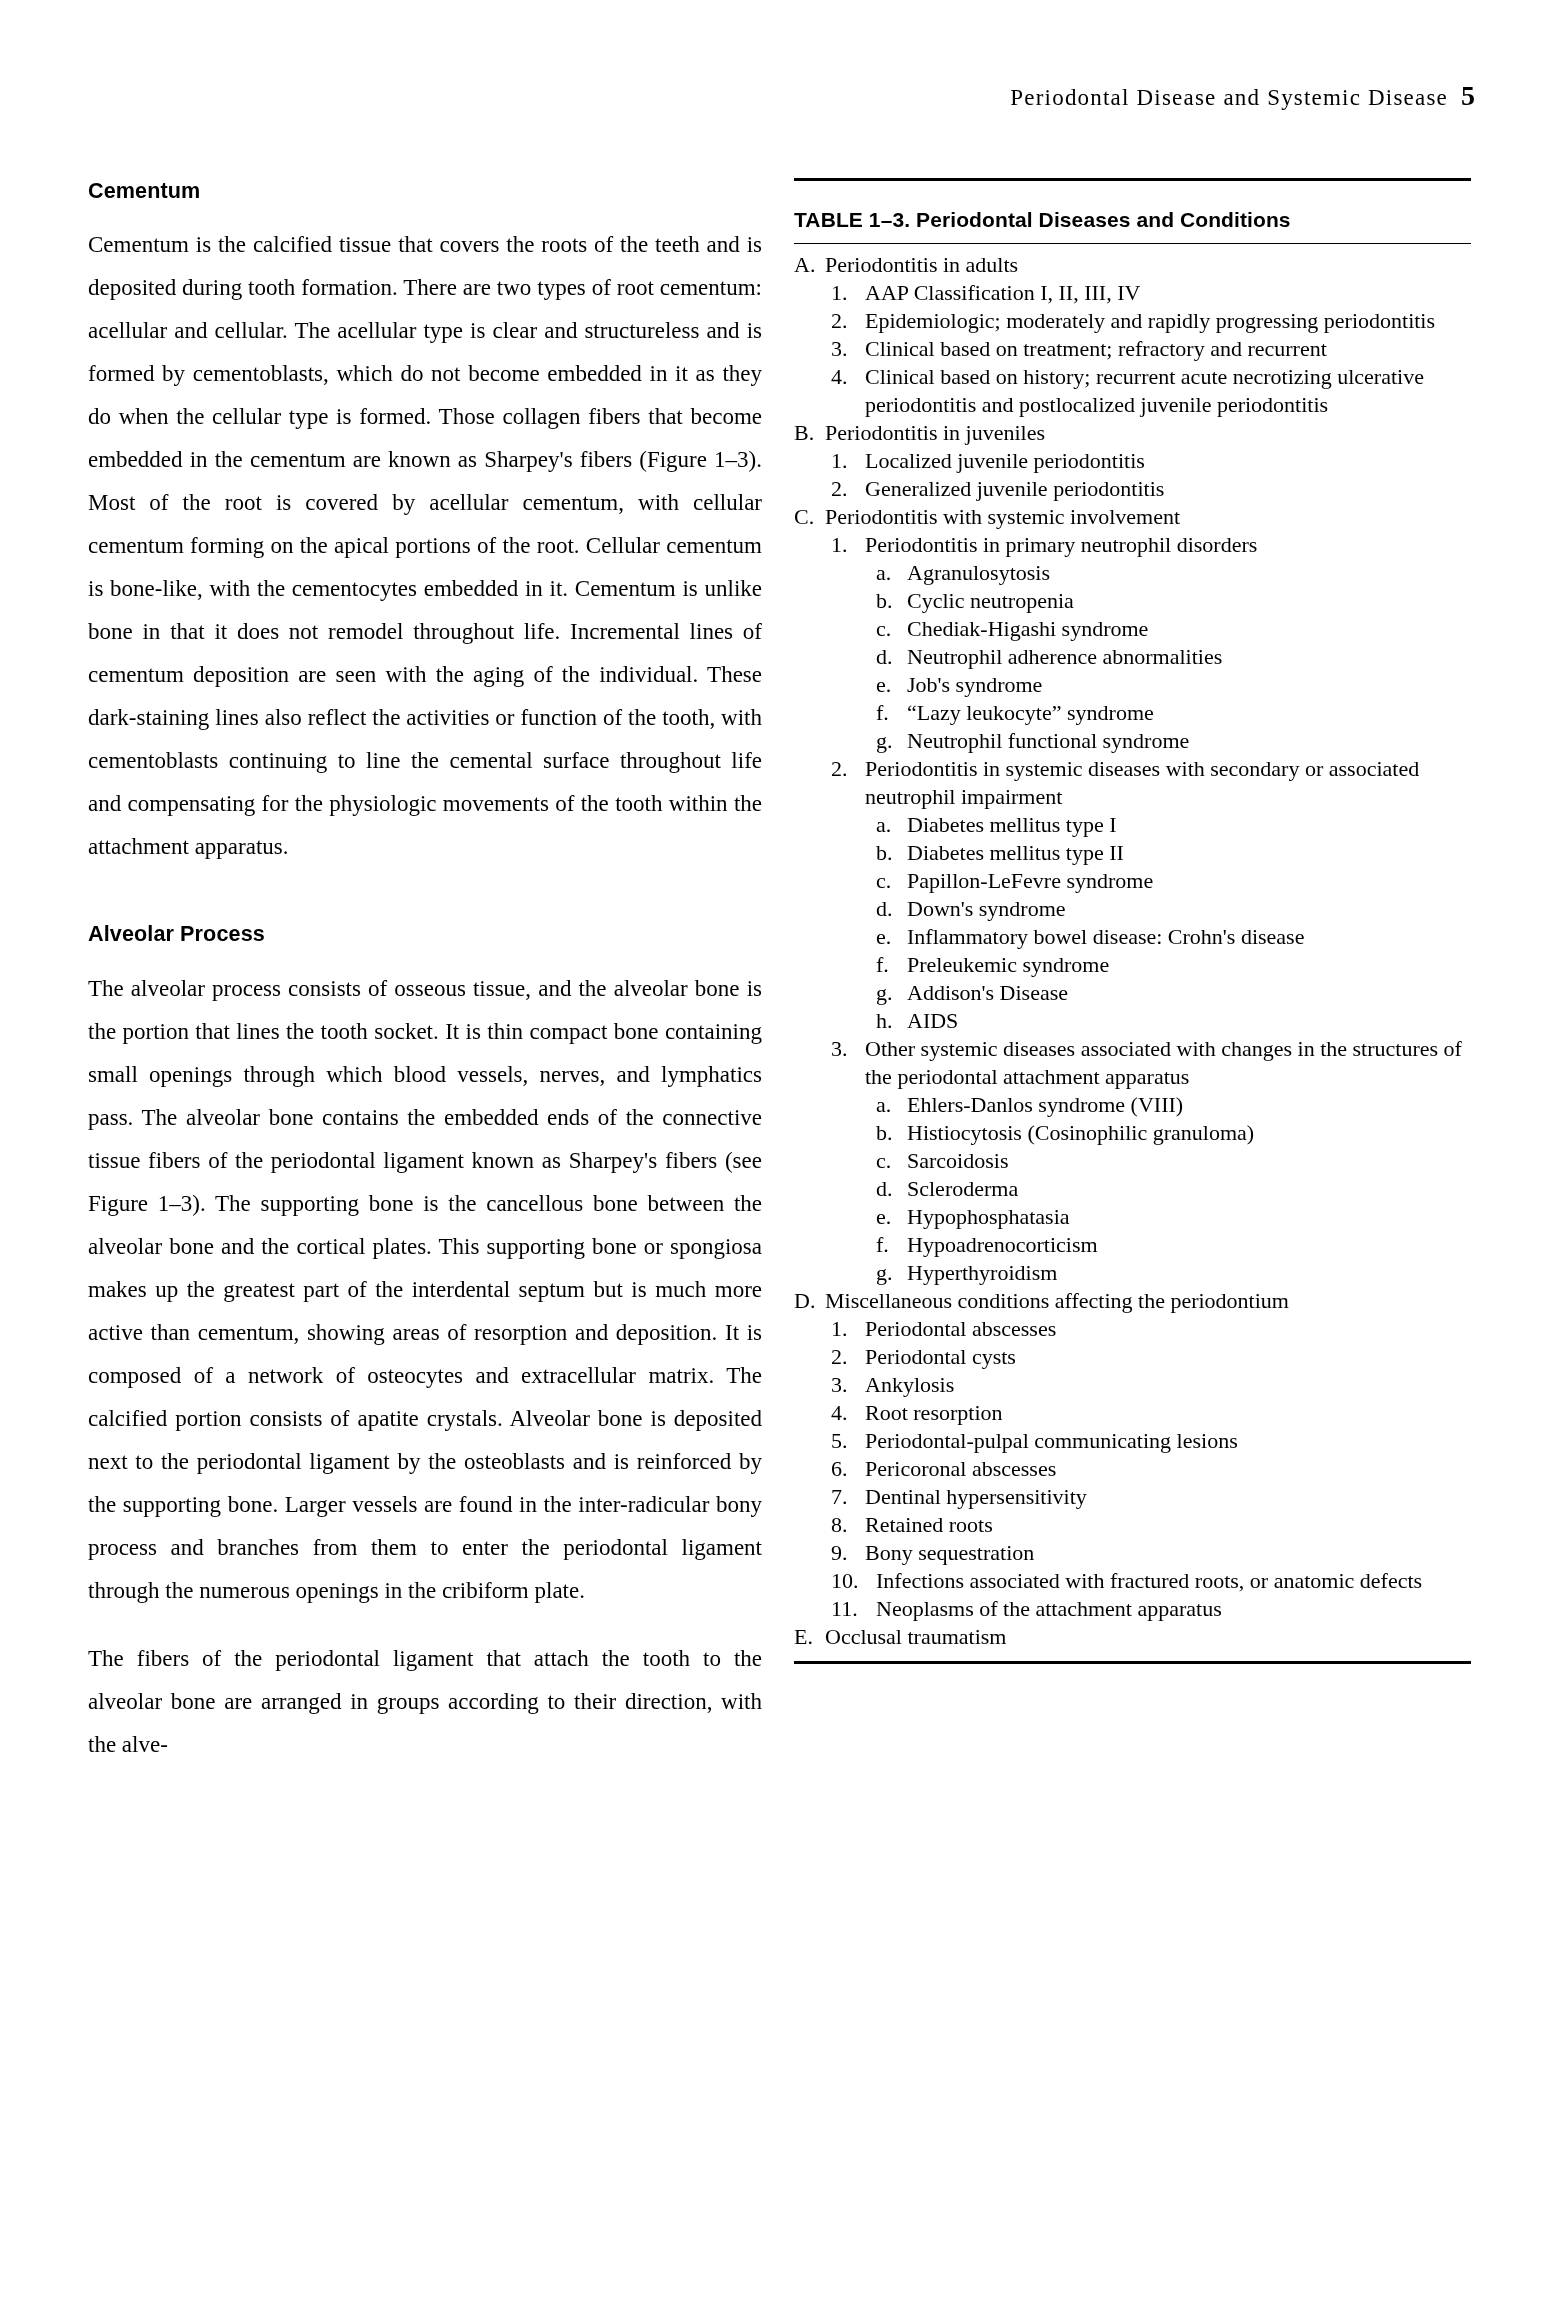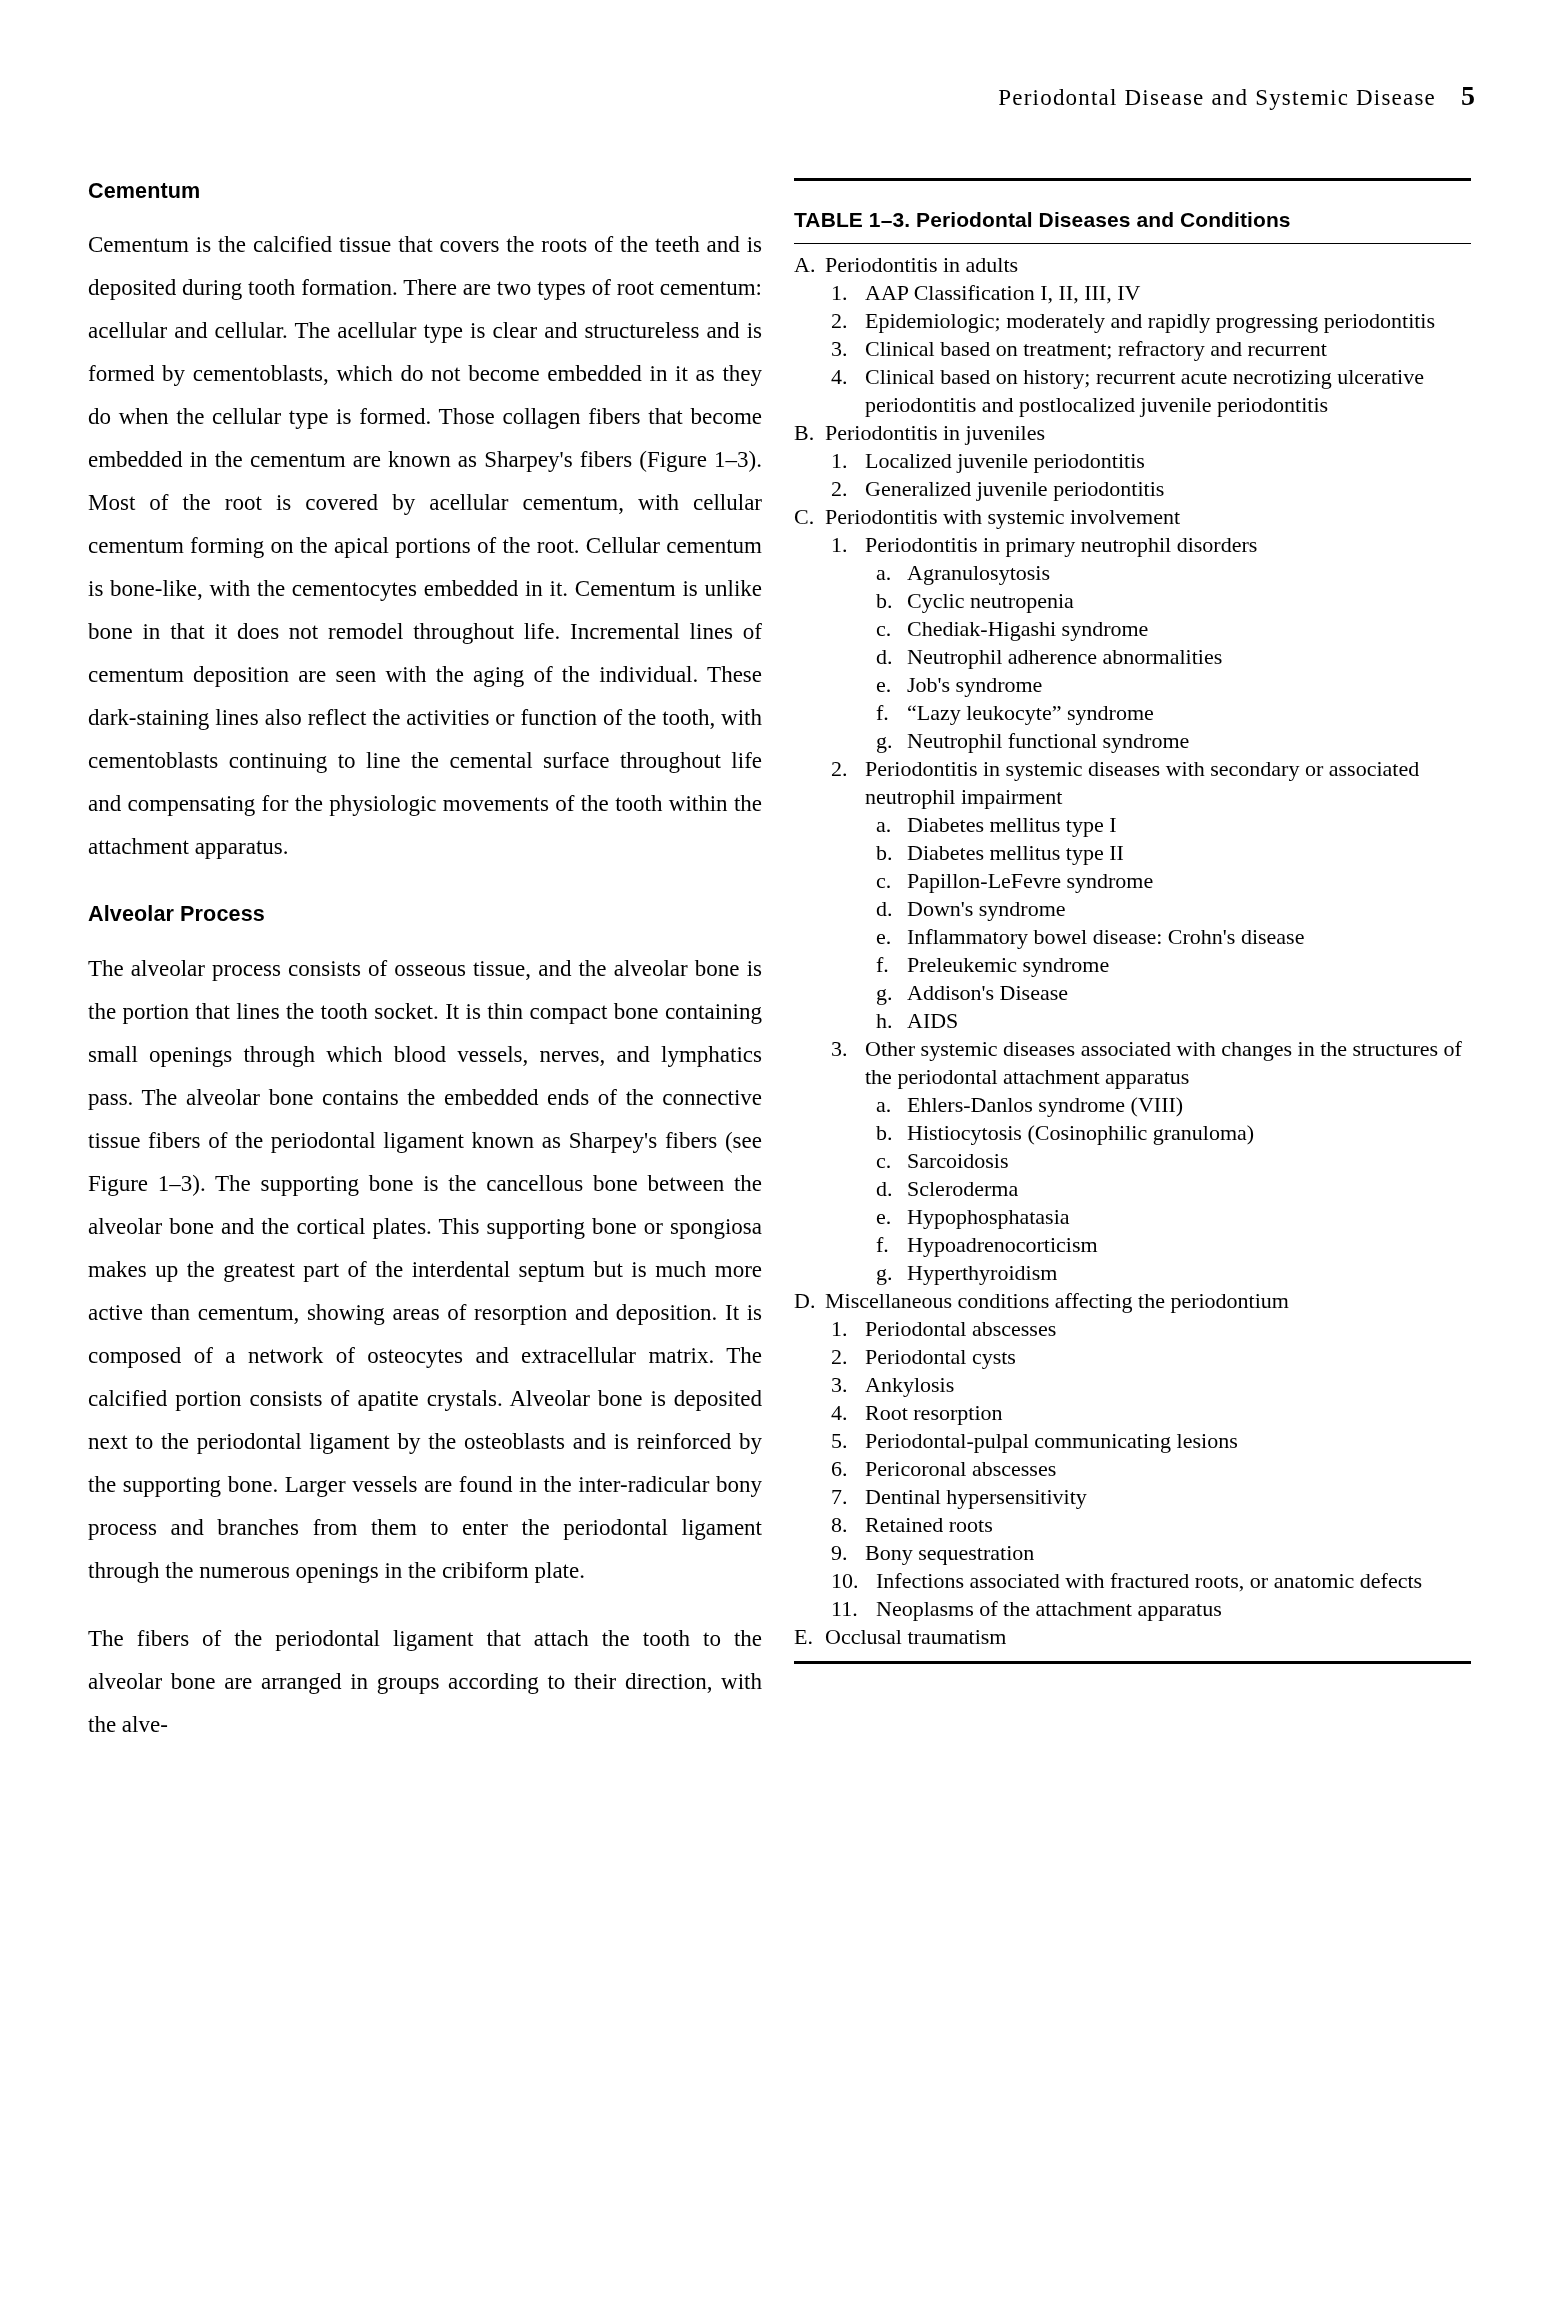--- a/index.html
+++ b/index.html
@@ -21,21 +21,21 @@
     width: 1563px;
     height: 2319px;
   }
   
   .running-head {
     position: absolute;
     right: 88px;
     top: 80px;
     display: flex;
     align-items: baseline;
-    gap: 25px;
+    gap: 13px;
   }
   .running-head .rh-title {
     font-family: "Liberation Serif", serif;
     font-size: 23px;
     letter-spacing: 1.2px;
     white-space: nowrap;
   }
   .running-head .rh-page {
     font-family: "Liberation Serif", serif;
     font-size: 28px;
@@ -62,21 +62,21 @@
   }
 
   h2.section-head {
     font-family: "Liberation Sans", sans-serif;
     font-size: 21.6px;
     font-weight: bold;
     margin: 0 0 19.3px 0;
     letter-spacing: 0.1px;
   }
   h2.section-head.spaced {
-    margin-top: 33px;
+    margin-top: 53px;
   }
   p.body-par {
     font-size: 23px;
     line-height: 43px;
     text-align: justify;
     margin: 2px 0 25px 0;
     hyphens: manual;
   }
 
   

